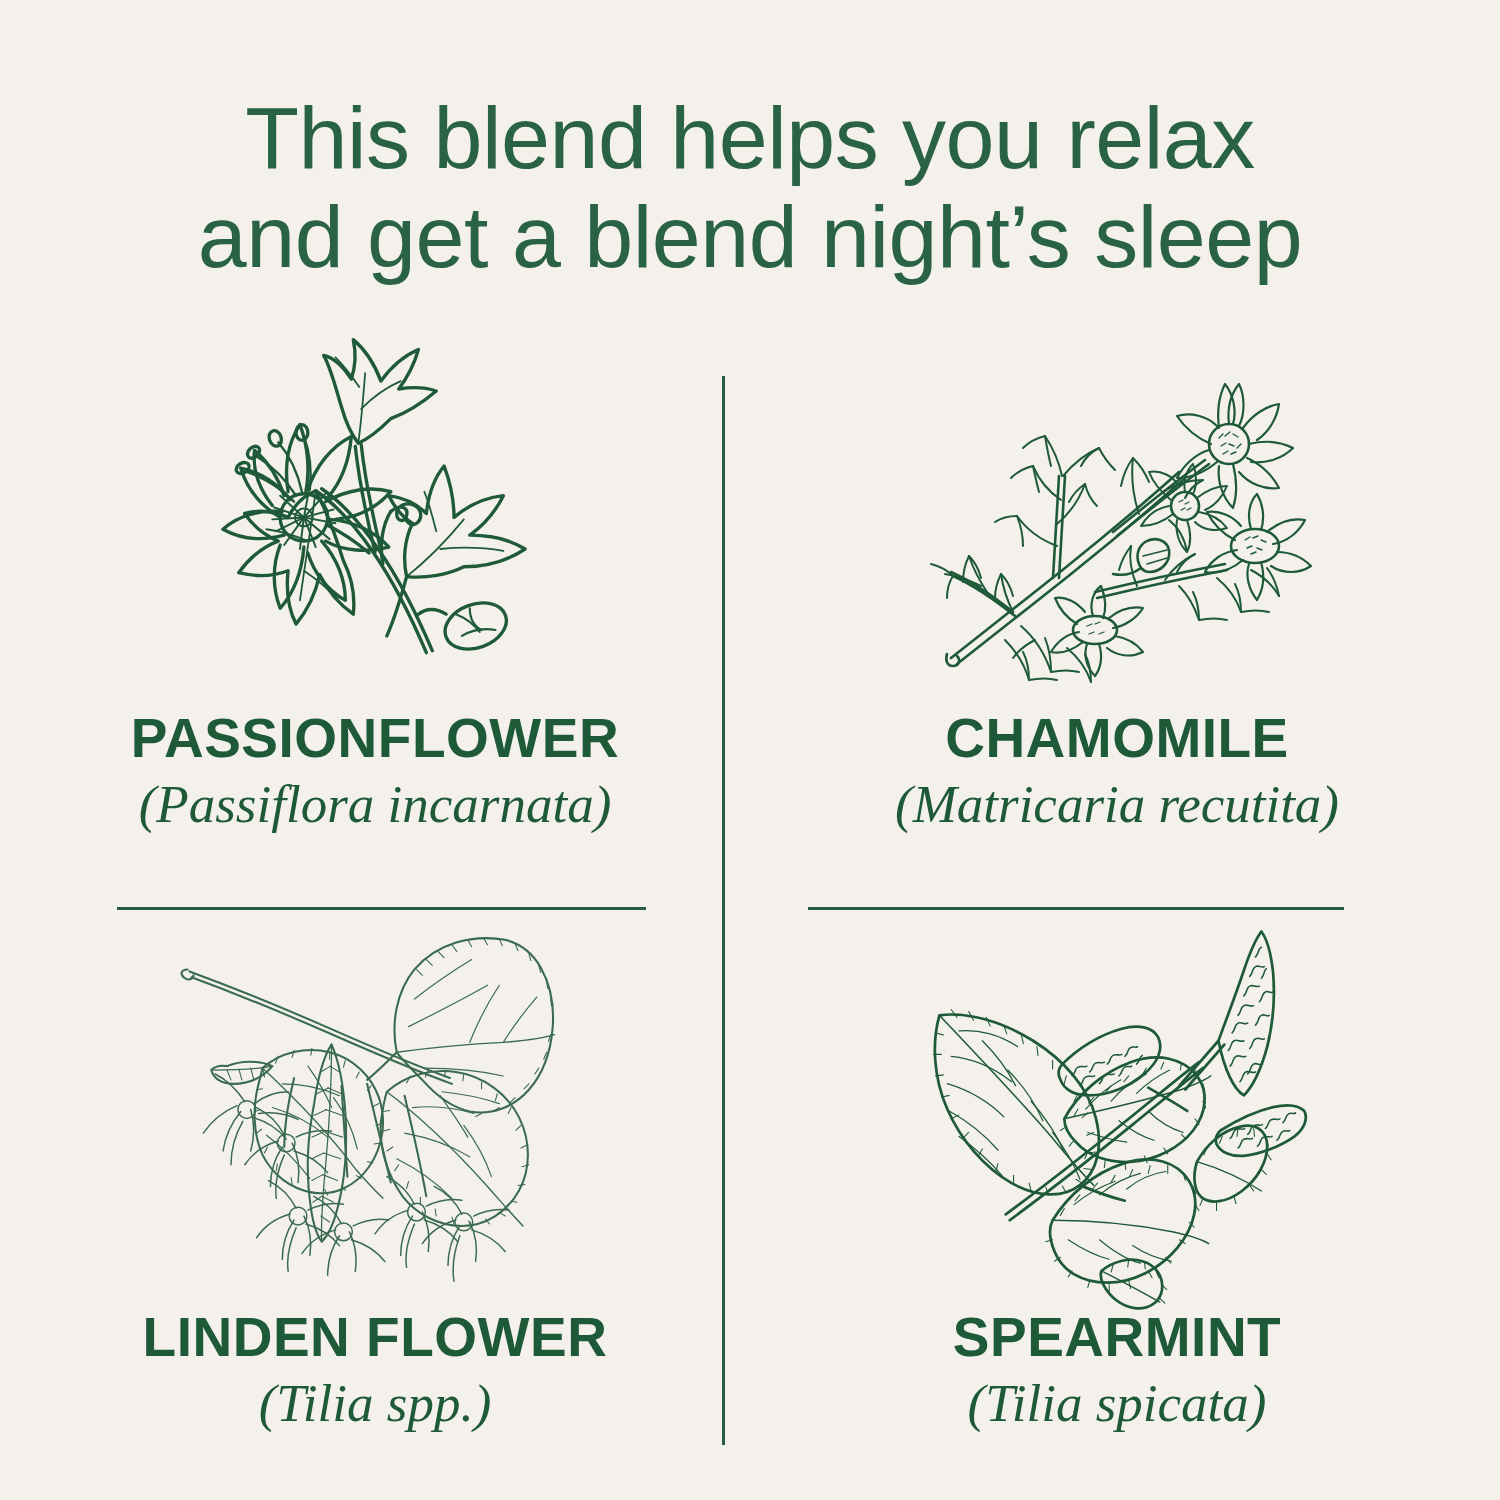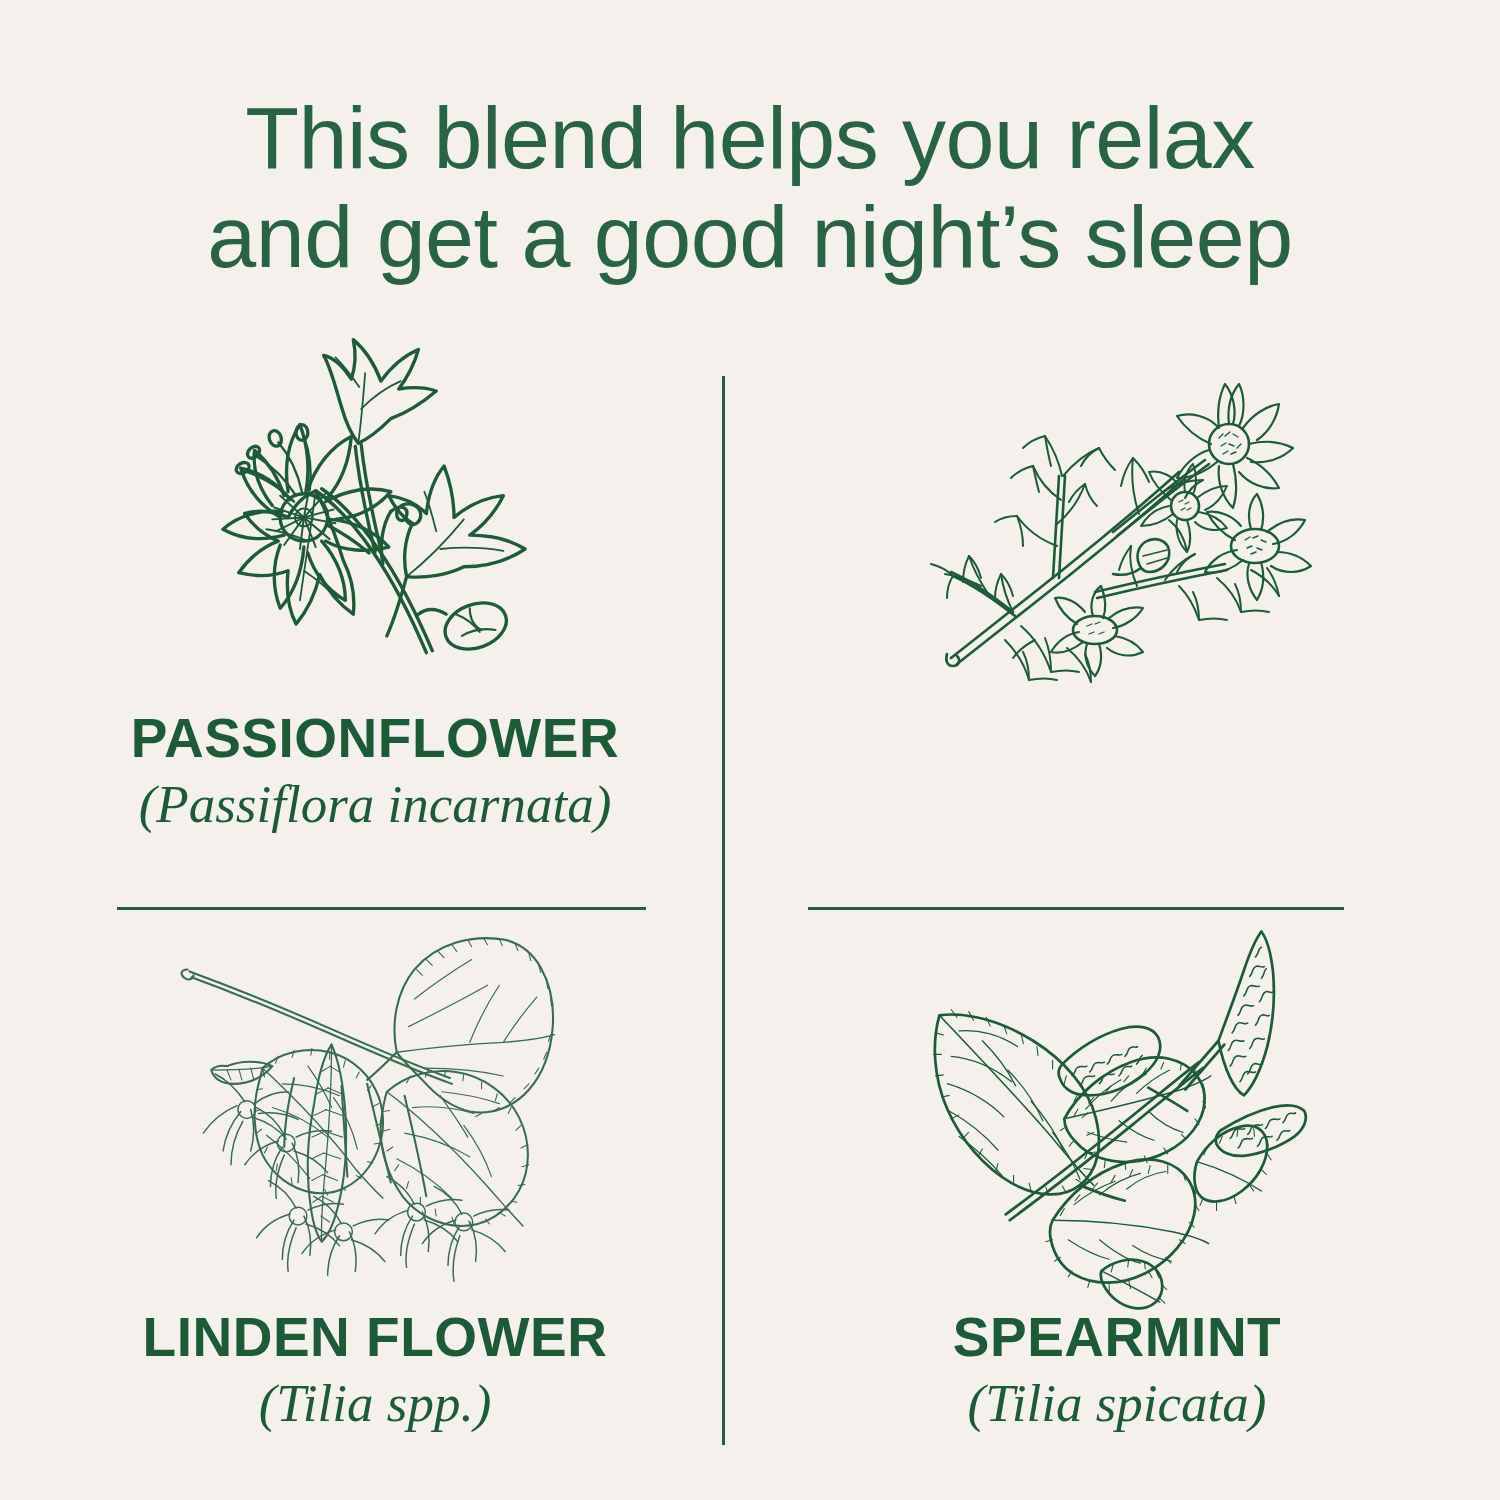--- a/index.html
+++ b/index.html
@@ -116,21 +116,21 @@
   .h-rule.left  { left: 117px; width: 529px; }
   .h-rule.right { left: 808px; width: 536px; }
 </style>
 </head>
 <body>
 
 <div class="page">
 
   <div class="headline">
     <span class="ln">This blend helps you relax</span>
-    <span class="ln">and get a good night’s sleep</span>
+    <span class="ln">and get a blend night’s sleep</span>
   </div>
 
   <div class="v-divider"></div>
   <div class="h-rule left"></div>
   <div class="h-rule right"></div>
 
   <div class="grid">
 
     <div class="cell tl">
       <div class="art">
@@ -385,20 +385,24 @@
             <path d="M134 348 C144 346 154 346 162 348"></path>
             <path d="M118 316 C110 320 102 326 96 334"></path>
             <path d="M88 316 C100 328 108 342 112 356"></path>
             <path d="M112 356 C112 346 110 336 106 328"></path>
             <path d="M112 356 C122 354 132 354 140 356"></path>
             <path d="M150 324 C162 334 170 346 174 358"></path>
             <path d="M174 358 C174 348 172 338 168 330"></path>
           </g>
         </svg>
       </div>
+      <div class="caption">
+        <div class="common">CHAMOMILE</div>
+        <div class="latin">(Matricaria recutita)</div>
+      </div>
     </div>
 
     <div class="cell bl">
       <div class="art">
         <svg width="420" height="365" viewBox="0 0 420 370" fill="none" stroke="#3A6A50" stroke-width="2.1" stroke-linecap="round" stroke-linejoin="round">
 
           <path d="M22 44 C60 58 110 78 160 100 C210 122 252 140 286 152"></path>
           <path d="M24 50 C62 64 112 84 162 106 C212 128 254 146 288 158"></path>
           <path d="M20 42 C14 42 12 46 16 50 C20 54 26 52 26 48"></path>
 

